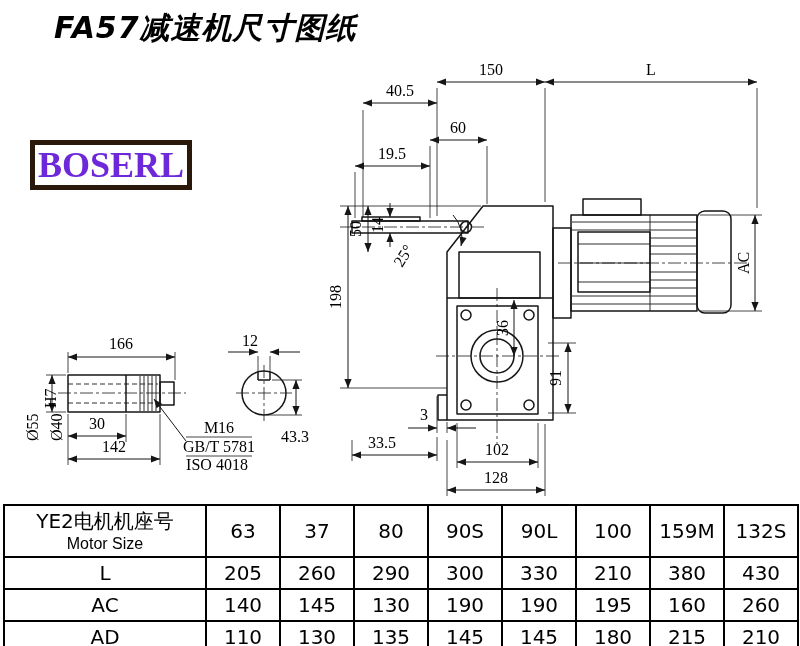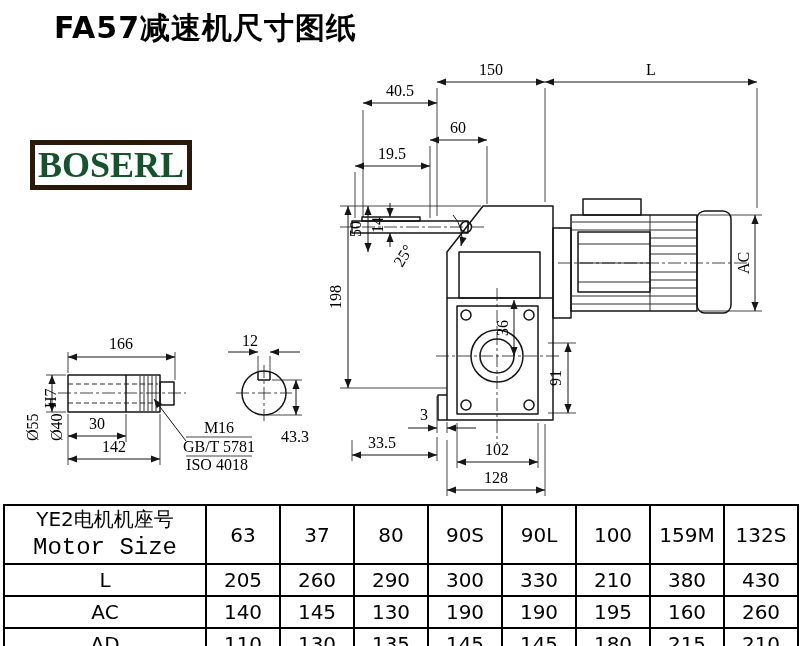--- a/index.html
+++ b/index.html
@@ -1,32 +1,32 @@
 <!DOCTYPE html>
 <html><head>
 <meta charset="utf-8">
 <style>
   html,body{margin:0;padding:0;}
   body{width:800px;height:646px;background:#fff;position:relative;overflow:hidden;font-family:"DejaVu Sans",sans-serif;}
-  .page-title{position:absolute;left:54px;top:8px;font-size:30px;font-weight:bold;color:#000;letter-spacing:1px;white-space:nowrap;margin:0;}
+  .page-title{position:absolute;left:54px;top:8px;font-size:30px;font-weight:bold;color:#000;letter-spacing:1px;white-space:nowrap;margin:0;font-style:italic;}
   .logo-frame{position:absolute;left:30px;top:140px;width:162px;height:50px;border:5px solid #2a190b;background:#fff;display:flex;align-items:center;justify-content:center;box-sizing:border-box;}
-  .logo-text{font-family:"Liberation Serif",serif;font-size:36px;font-weight:bold;color:#14532d;line-height:1;}
+  .logo-text{font-family:"Liberation Serif",serif;font-size:36px;font-weight:bold;color:#6d28d9;line-height:1;}
   svg.draw{position:absolute;left:0;top:0;}
   .ol{fill:none;stroke:#161616;stroke-width:1.5;stroke-linejoin:round;}
   .tl line{stroke:#161616;stroke-width:0.9;}
   .dim{fill:none;stroke:#161616;stroke-width:1;}
   .ext line{stroke:#161616;stroke-width:0.8;}
   .cl line{stroke:#161616;stroke-width:0.8;stroke-dasharray:13 3 3 3;}
   .hid line{stroke:#161616;stroke-width:0.9;stroke-dasharray:5 3;}
   .dt text{font-family:"Liberation Serif",serif;font-size:16px;fill:#000;}
   table.spec{position:absolute;left:3px;top:504px;border-collapse:collapse;table-layout:fixed;width:794px;background:#fff;}
   table.spec th,table.spec td{border:2px solid #000;text-align:center;vertical-align:middle;font-weight:normal;font-size:20px;color:#000;padding:0;height:30px;font-family:"DejaVu Sans",sans-serif;overflow:hidden;}
   table.spec tr.hdr th{height:50px;}
   th.motor-hdr{text-align:left;padding-left:10px;font-size:19px;line-height:1.3;}
-  .motor-hdr .l2{font-family:Liberation Mono, monospace;font-size:24px;}
+  .motor-hdr .l2{font-family:Liberation Sans, sans-serif;font-size:16px;}
 </style>
 </head>
 <body>
 
 <h1 class="page-title">FA57减速机尺寸图纸</h1>
 
 <div class="logo-frame">
   <span class="logo-text">BOSERL</span>
 </div>
 

